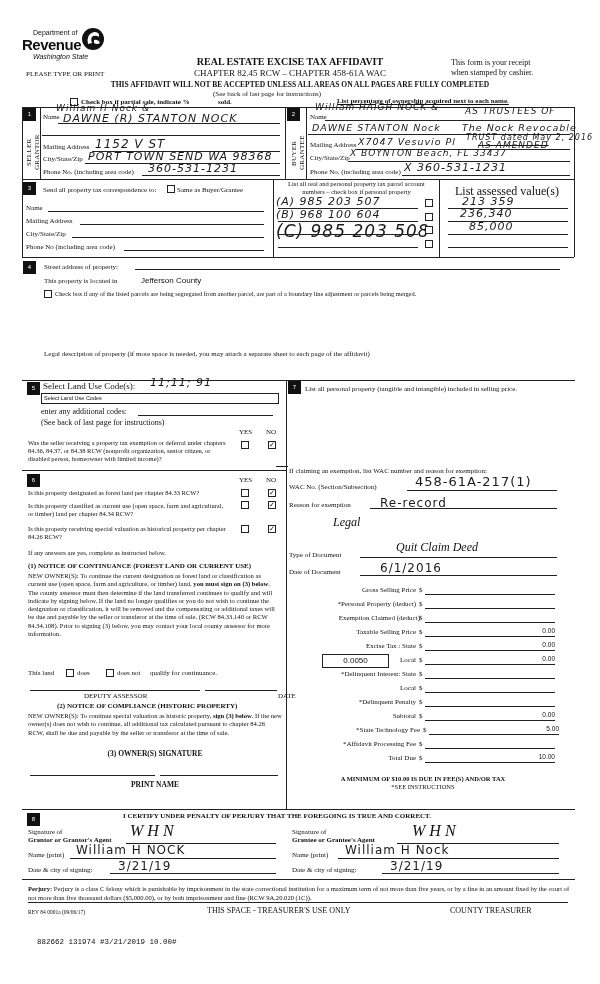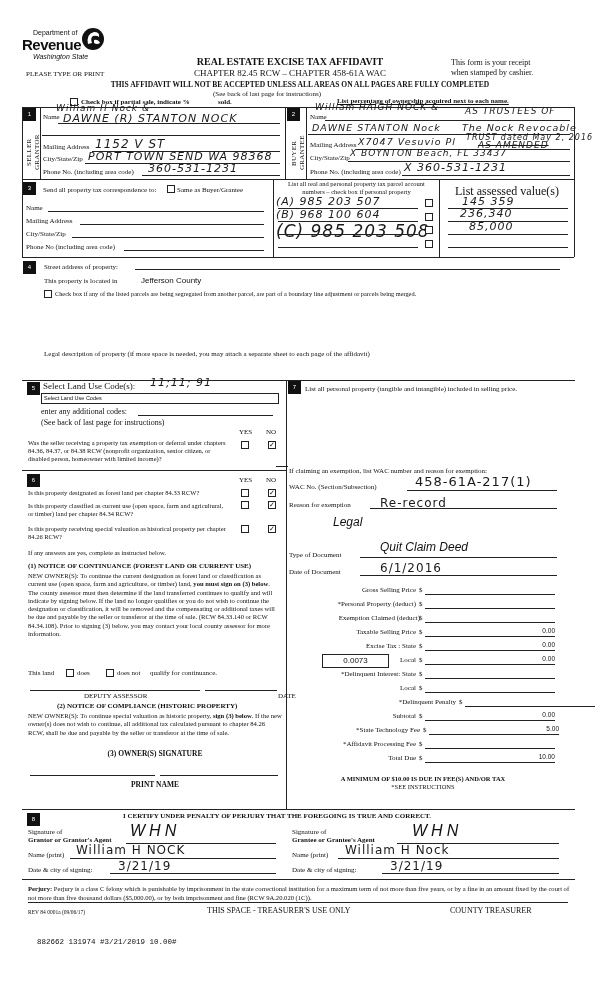--- a/index.html
+++ b/index.html
@@ -1,18 +1,18 @@
 <!DOCTYPE html>
 <html><head>
 <meta charset="utf-8">
 <style>
   html, body { margin: 0; padding: 0; background: #fff; }
   body { width: 600px; height: 984px; position: relative; overflow: hidden; font-family: "Liberation Serif", serif; color: #111; }
   .abs { position: absolute; }
-  .serif { font-family: Liberation Sans, sans-serif; }
+  .serif { font-family: Liberation Serif, serif; }
   .sans { font-family: "Liberation Sans", sans-serif; }
   .mono { font-family: "Liberation Mono", monospace; }
   .hand { font-family: "DejaVu Sans", sans-serif; font-style: italic; color: #1a1a1a; letter-spacing: 1px; }
   .t7 { font-size: 7px; }
   .t8 { font-size: 8px; }
   .t9 { font-size: 9px; }
   .line { position: absolute; border-bottom: 1px solid #222; height: 0; }
   .hline { position: absolute; height: 0; border-top: 1.5px solid #222; }
   .vline { position: absolute; width: 0; border-left: 1.5px solid #222; }
   .badge { position: absolute; background: #111; color: #fff; font-size: 6px; width: 13px; height: 13px; text-align: center; line-height: 13px; font-family: "Liberation Sans", sans-serif; }
@@ -111,21 +111,21 @@
 
 <div class="vline" style="left:273px;top:179px;height:78px;border-left-width:1px;"></div>
 <div class="vline" style="left:439px;top:179px;height:78px;border-left-width:1px;"></div>
 <div class="abs center" style="left:274px;top:180px;width:165px;font-size:6.5px;">List all real and personal property tax parcel account</div>
 <div class="abs center" style="left:274px;top:188px;width:165px;font-size:6.5px;">numbers – check box if personal property</div>
 <div class="abs center" style="left:440px;top:184px;width:134px;font-size:12px;">List assessed value(s)</div>
 
 <div class="abs" style="left:276px;top:195px;width:300px;height:14px;">
   <div class="abs hand" style="left:0;top:0;font-size:11px;">(A) 985 203 507</div>
   <div class="cb" style="left:149px;top:4px;"></div>
-  <div class="abs hand" style="left:186px;top:0;font-size:11px;">145 359</div>
+  <div class="abs hand" style="left:186px;top:0;font-size:11px;">213 359</div>
 </div>
 <div class="line" style="left:278px;top:208px;width:140px;"></div>
 <div class="line" style="left:448px;top:208px;width:120px;"></div>
 
 <div class="abs" style="left:276px;top:208px;width:300px;height:14px;">
   <div class="abs hand" style="left:0;top:0;font-size:11px;">(B) 968 100 604</div>
   <div class="cb" style="left:149px;top:5px;"></div>
   <div class="abs hand" style="left:184px;top:-1px;font-size:11px;">236,340</div>
 </div>
 <div class="line" style="left:278px;top:221px;width:140px;"></div>
@@ -221,28 +221,28 @@
 <div class="hline" style="left:276px;top:466px;width:12px;border-top-width:1px;"></div>
 <div class="abs" style="left:289px;top:467px;font-size:7px;">If claiming an exemption, list WAC number and reason for exemption:</div>
 <div class="abs t7" style="left:289px;top:483px;">WAC No. (Section/Subsection)</div>
 <div class="abs hand" style="left:415px;top:474px;font-size:13px;font-style:normal;">458-61A-217(1)</div>
 <div class="line" style="left:407px;top:490px;width:150px;"></div>
 <div class="abs t7" style="left:289px;top:501px;">Reason for exemption</div>
 <div class="abs hand" style="left:380px;top:496px;font-size:12px;font-style:normal;">Re-record</div>
 <div class="line" style="left:370px;top:508px;width:187px;"></div>
 <div class="abs serif" style="left:333px;top:515px;font-size:12px;font-style:italic;">Legal</div>
 <div class="abs t7" style="left:289px;top:551px;">Type of Document</div>
-<div class="abs serif" style="left:380px;top:540px;font-size:12px;font-style:italic;">Quit Claim Deed</div>
+<div class="abs serif" style="left:396px;top:540px;font-size:12px;font-style:italic;">Quit Claim Deed</div>
 <div class="line" style="left:360px;top:557px;width:197px;"></div>
 <div class="abs t7" style="left:289px;top:568px;">Date of Document</div>
 <div class="abs hand" style="left:380px;top:561px;font-size:12px;font-style:normal;">6/1/2016</div>
 <div class="line" style="left:360px;top:575px;width:197px;"></div>
 
 <div class="boxed sans center" style="left:322px;top:654px;width:65px;height:12px;font-size:8px;line-height:12px;">
-  <span>0.0073</span>
+  <span>0.0050</span>
 </div>
 <div id="tax-rows">
     <div class="abs" style="left: 288px; top: 586px; width: 272px; height: 12px;">
       <div class="abs right" style="left: 0px; top: 0px; width: 128px; font-size: 7px;">Gross Selling Price</div>
       <div class="abs" style="left: 131px; top: 0px; font-size: 7px;">$</div>
       <div class="abs right sans" style="left: 137px; top: -1px; width: 130px; height: 9px; border-bottom: 1px solid rgb(34, 34, 34); font-size: 6.5px;"></div>
     </div>
     <div class="abs" style="left: 288px; top: 600px; width: 272px; height: 12px;">
       <div class="abs right" style="left: 0px; top: 0px; width: 128px; font-size: 7px;">*Personal Property (deduct)</div>
       <div class="abs" style="left: 131px; top: 0px; font-size: 7px;">$</div>
@@ -271,21 +271,21 @@
     <div class="abs" style="left: 288px; top: 670px; width: 272px; height: 12px;">
       <div class="abs right" style="left: 0px; top: 0px; width: 128px; font-size: 7px;">*Delinquent Interest: State</div>
       <div class="abs" style="left: 131px; top: 0px; font-size: 7px;">$</div>
       <div class="abs right sans" style="left: 137px; top: -1px; width: 130px; height: 9px; border-bottom: 1px solid rgb(34, 34, 34); font-size: 6.5px;"></div>
     </div>
     <div class="abs" style="left: 288px; top: 684px; width: 272px; height: 12px;">
       <div class="abs right" style="left: 0px; top: 0px; width: 128px; font-size: 7px;">Local</div>
       <div class="abs" style="left: 131px; top: 0px; font-size: 7px;">$</div>
       <div class="abs right sans" style="left: 137px; top: -1px; width: 130px; height: 9px; border-bottom: 1px solid rgb(34, 34, 34); font-size: 6.5px;"></div>
     </div>
-    <div class="abs" style="left: 288px; top: 698px; width: 272px; height: 12px; margin-left: 40px;">
+    <div class="abs" style="left: 288px; top: 698px; width: 272px; height: 12px;">
       <div class="abs right" style="left: 0px; top: 0px; width: 128px; font-size: 7px;">*Delinquent Penalty</div>
       <div class="abs" style="left: 131px; top: 0px; font-size: 7px;">$</div>
       <div class="abs right sans" style="left: 137px; top: -1px; width: 130px; height: 9px; border-bottom: 1px solid rgb(34, 34, 34); font-size: 6.5px;"></div>
     </div>
     <div class="abs" style="left: 288px; top: 712px; width: 272px; height: 12px;">
       <div class="abs right" style="left: 0px; top: 0px; width: 128px; font-size: 7px;">Subtotal</div>
       <div class="abs" style="left: 131px; top: 0px; font-size: 7px;">$</div>
       <div class="abs right sans" style="left: 137px; top: -1px; width: 130px; height: 9px; border-bottom: 1px solid rgb(34, 34, 34); font-size: 6.5px;">0.00</div>
     </div>
     <div class="abs" style="left: 292px; top: 726px; width: 272px; height: 12px;">

